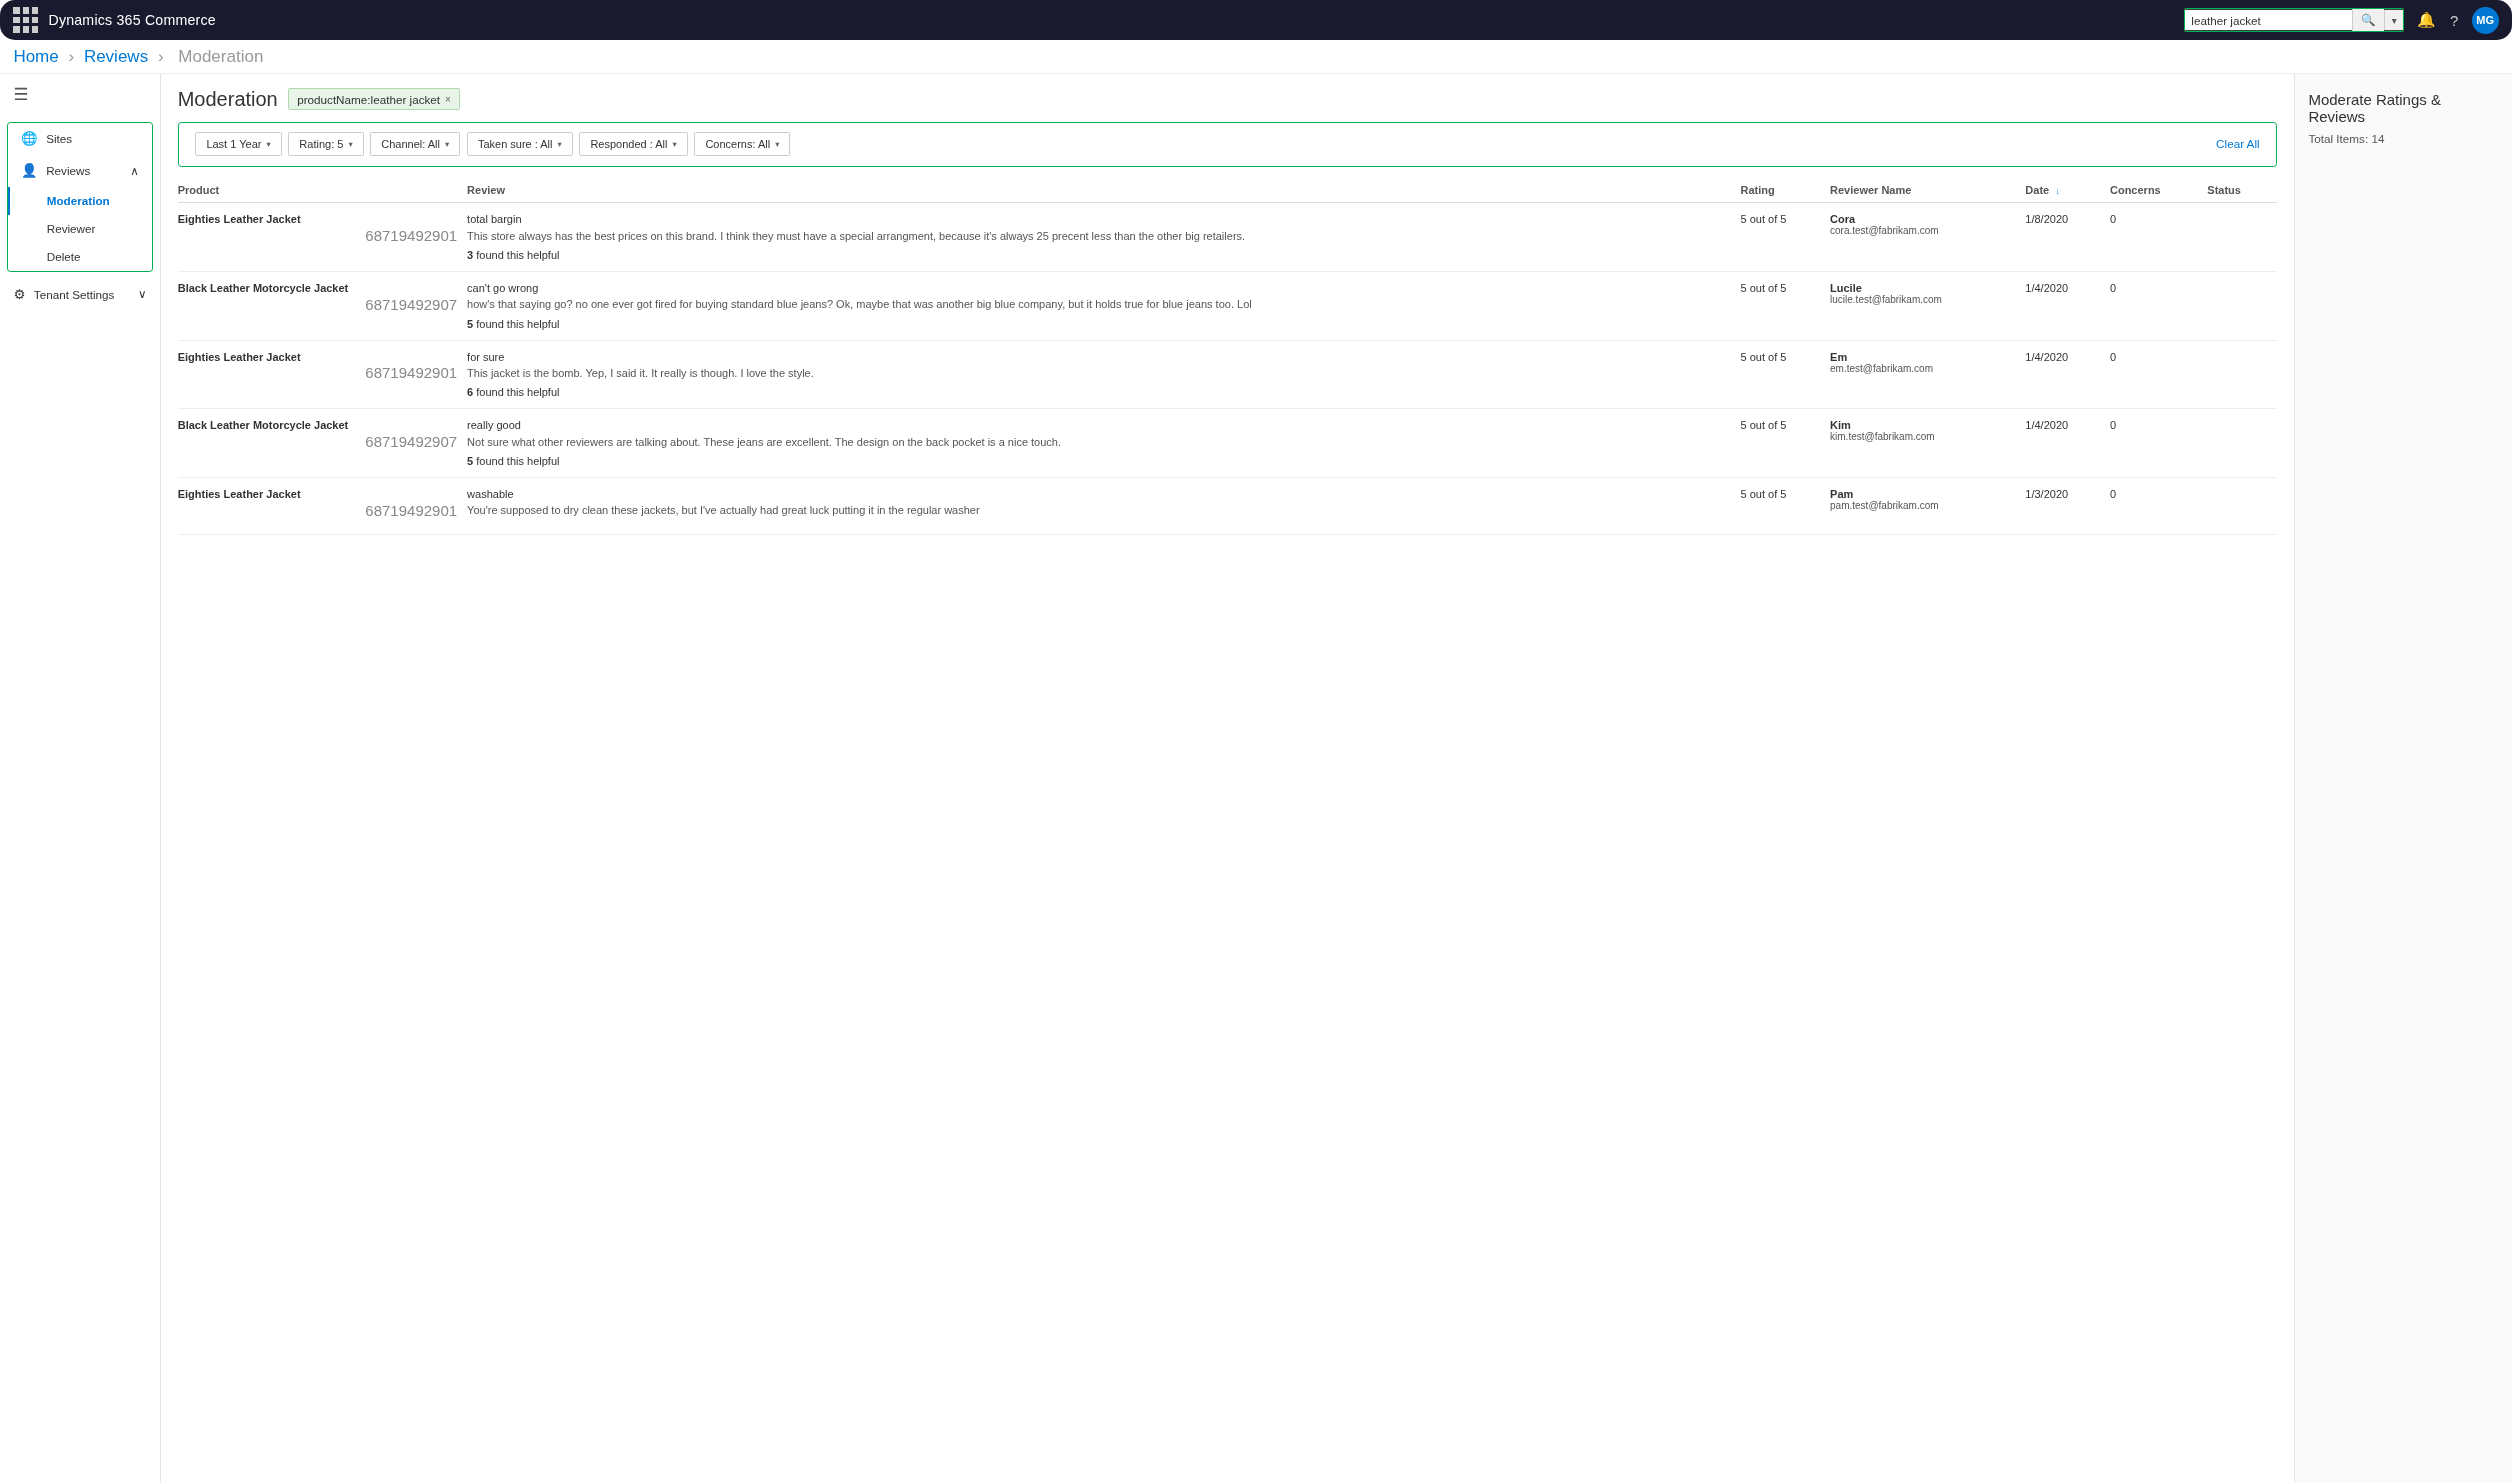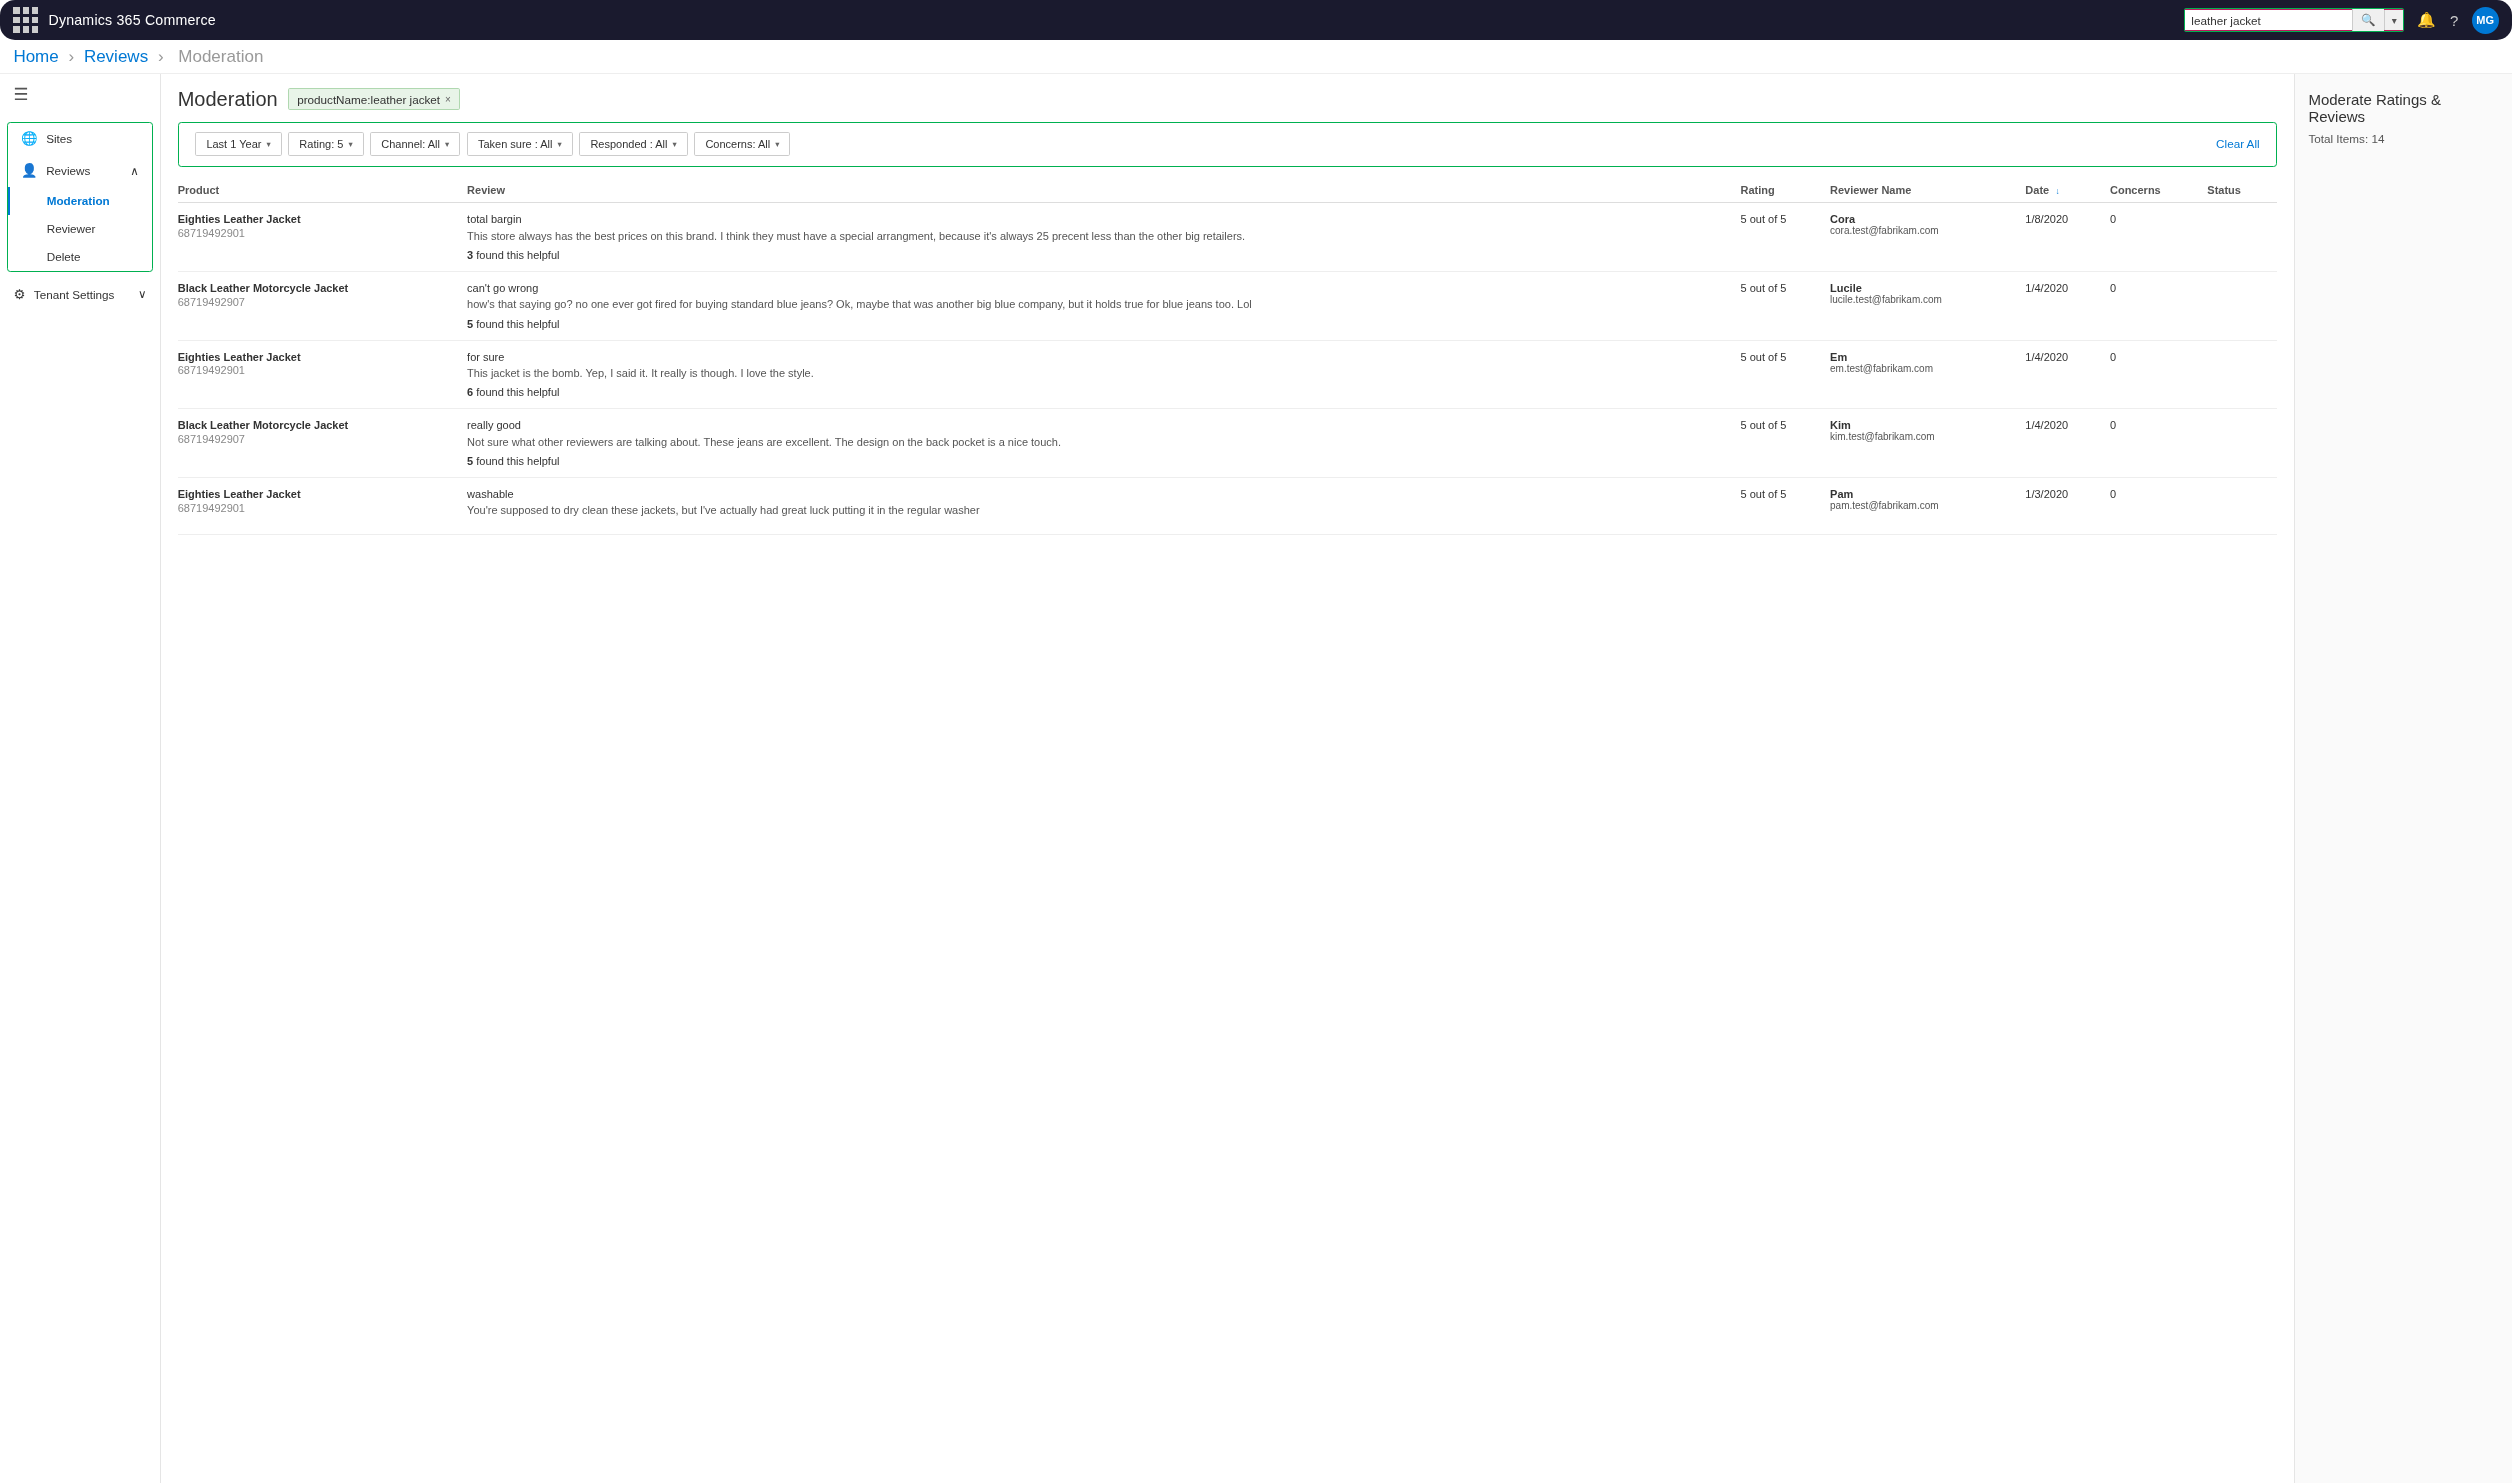--- a/index.html
+++ b/index.html
@@ -23,21 +23,21 @@
     .topbar-title { font-size: 14.2px; font-weight: 500; color: #fff; letter-spacing: 0.2px; }
     .topbar-right { display: flex; align-items: center; gap: 13.4px; }
     .topbar-icon { color: #ccc; font-size: 15px; cursor: pointer; }
     .topbar-avatar { width: 27px; height: 27px; border-radius: 50%; background: #0078d4; color: #fff; display: flex; align-items: center; justify-content: center; font-size: 11px; font-weight: 600; cursor: pointer; }
 
     
     .search-bar-wrap {
       display: flex;
       align-items: center;
       border: 1.7px solid #00b050;
-      background: #be185d;
+      background: #404040;
       border-radius: 1.7px;
       overflow: hidden;
     }
     .search-bar-input {
       border: none;
       outline: none;
       padding: 3.3px 6.7px;
       font-size: 11.7px;
       color: #333;
       width: 167px;
@@ -235,21 +235,21 @@
       border-bottom: 1.7px solid #ddd;
       padding: 6.7px 10px 6.7px 0;
       text-align: left;
       white-space: nowrap;
     }
     thead tr th.sortable { cursor: pointer; }
     thead tr th .sort-arrow { font-size: 8.4px; margin-left: 3.3px; color: #0078d4; }
     tbody tr { border-bottom: 0.8px solid #eee; vertical-align: top; }
     tbody tr td { padding: 10px 10px 10px 0; font-size: 11px; color: #333; }
     .product-name { font-weight: 600; font-size: 11px; }
-    .product-id { color: #888; font-size: 11px; margin-top: 1.7px; }
+    .product-id { color: #888; font-size: 15px; margin-top: 1.7px; text-align: right; }
     .review-title { font-weight: 400; font-size: 11px; margin-bottom: 3.3px; }
     .review-text { color: #555; font-size: 11px; line-height: 1.4; margin-bottom: 5px; }
     .helpful-text { color: #333; font-size: 11px; }
     .helpful-num { font-weight: 600; }
     .reviewer-name { font-weight: 600; font-size: 11px; }
     .reviewer-email { color: #555; font-size: 10px; }
 
     
     .right-panel {
       width: 218px;

